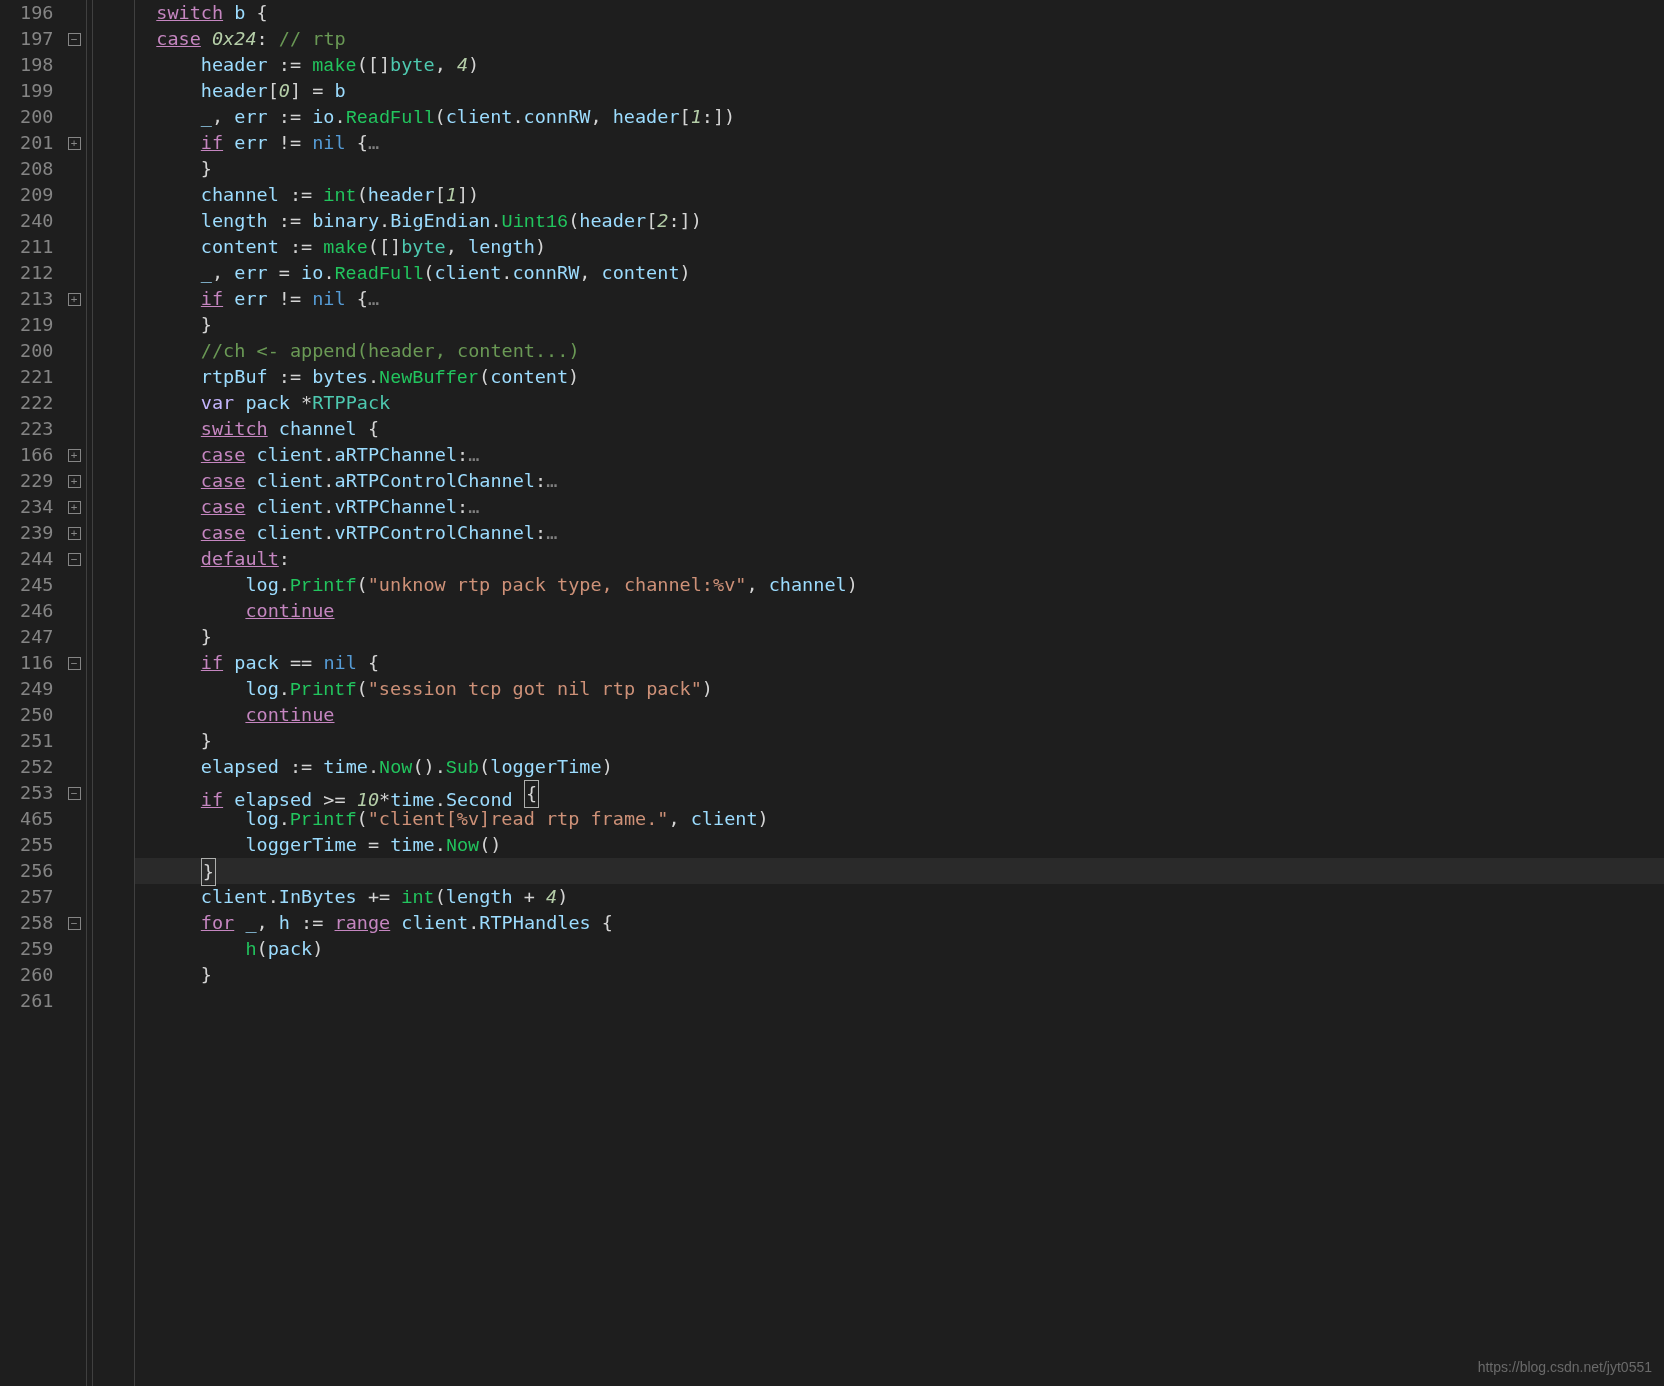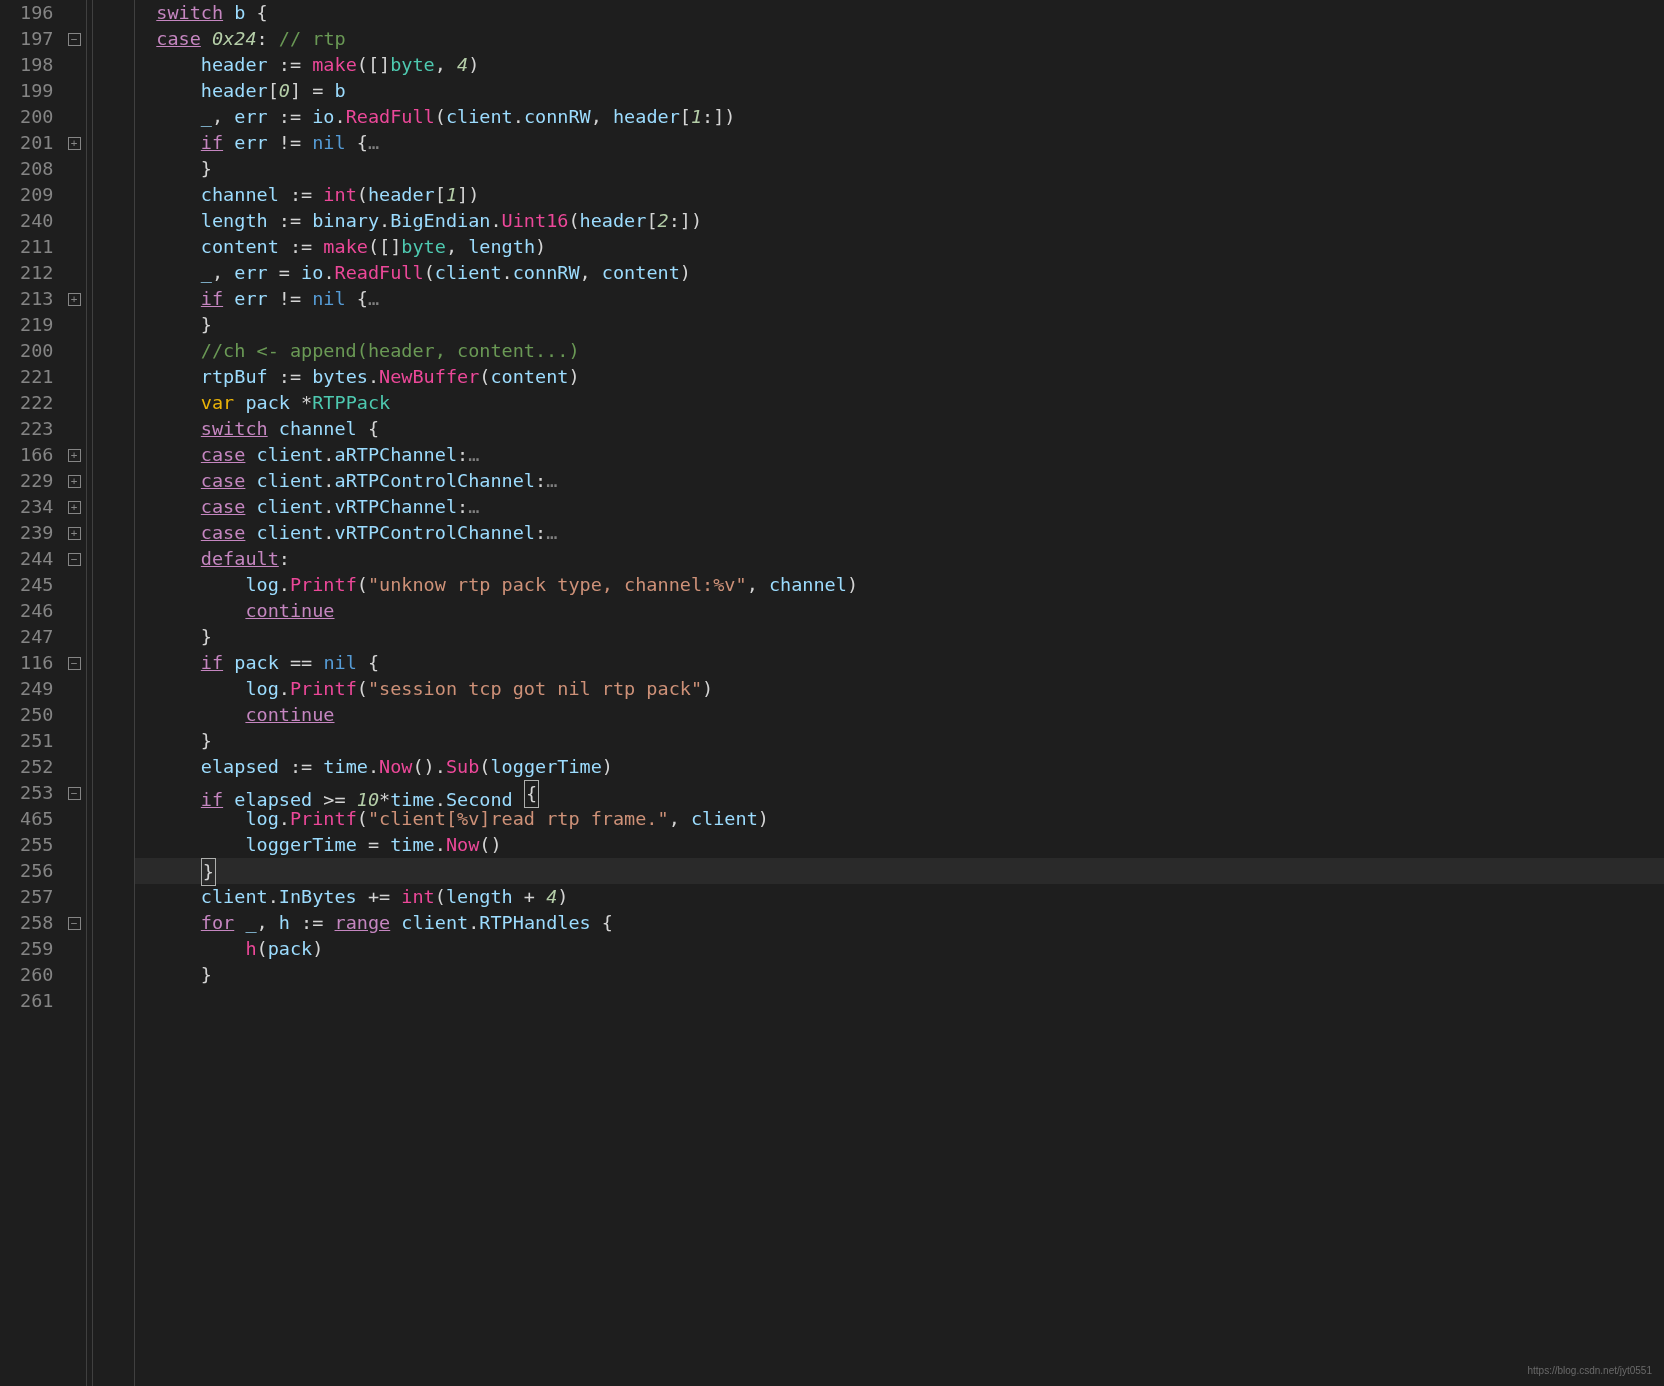--- a/index.html
+++ b/index.html
@@ -63,41 +63,41 @@
   white-space: pre;
   padding-left: 0;
 }
 .code .row { height: 26px; line-height: 26px; }
 .code .row.hl { background: #2a2a2a; }
 .kw { color: #c586c0; text-decoration: underline; }
 .type { color: #4ec9b0; }
 .num { color: #b5cea8; font-style: italic; }
 .str { color: #ce9178; }
 .cm { color: #6a9955; }
-.fn { color: #ec4899; }
+.fn { color: #22c55e; font-family: Liberation Mono, monospace; }
 .id { color: #9cdcfe; }
 .prop { color: #9cdcfe; }
 .op { color: #d4d4d4; }
 .nil { color: #569cd6; }
-.var { color: #eab308; margin-top: 19px; }
+.var { color: #c4b5fd; margin-top: 19px; }
 .fold-dots { color: #808080; }
 .cursor-box {
   border: 1px solid #aeafad;
   display: inline-block;
   width: 11px;
   height: 22px;
   vertical-align: text-bottom;
   margin-bottom: 2px;
 }
 .watermark {
   position: absolute;
   bottom: 8px;
   right: 12px;
   color: #6a6a6a;
-  font-size: 10px;
+  font-size: 14px;
   font-family: Arial, sans-serif;
 }
 </style>
 </head>
 <body>
 
 <div class="editor">
   <div class="gutter" id="gutter">
       <div class="ln">196</div>
       <div class="ln">197</div>

